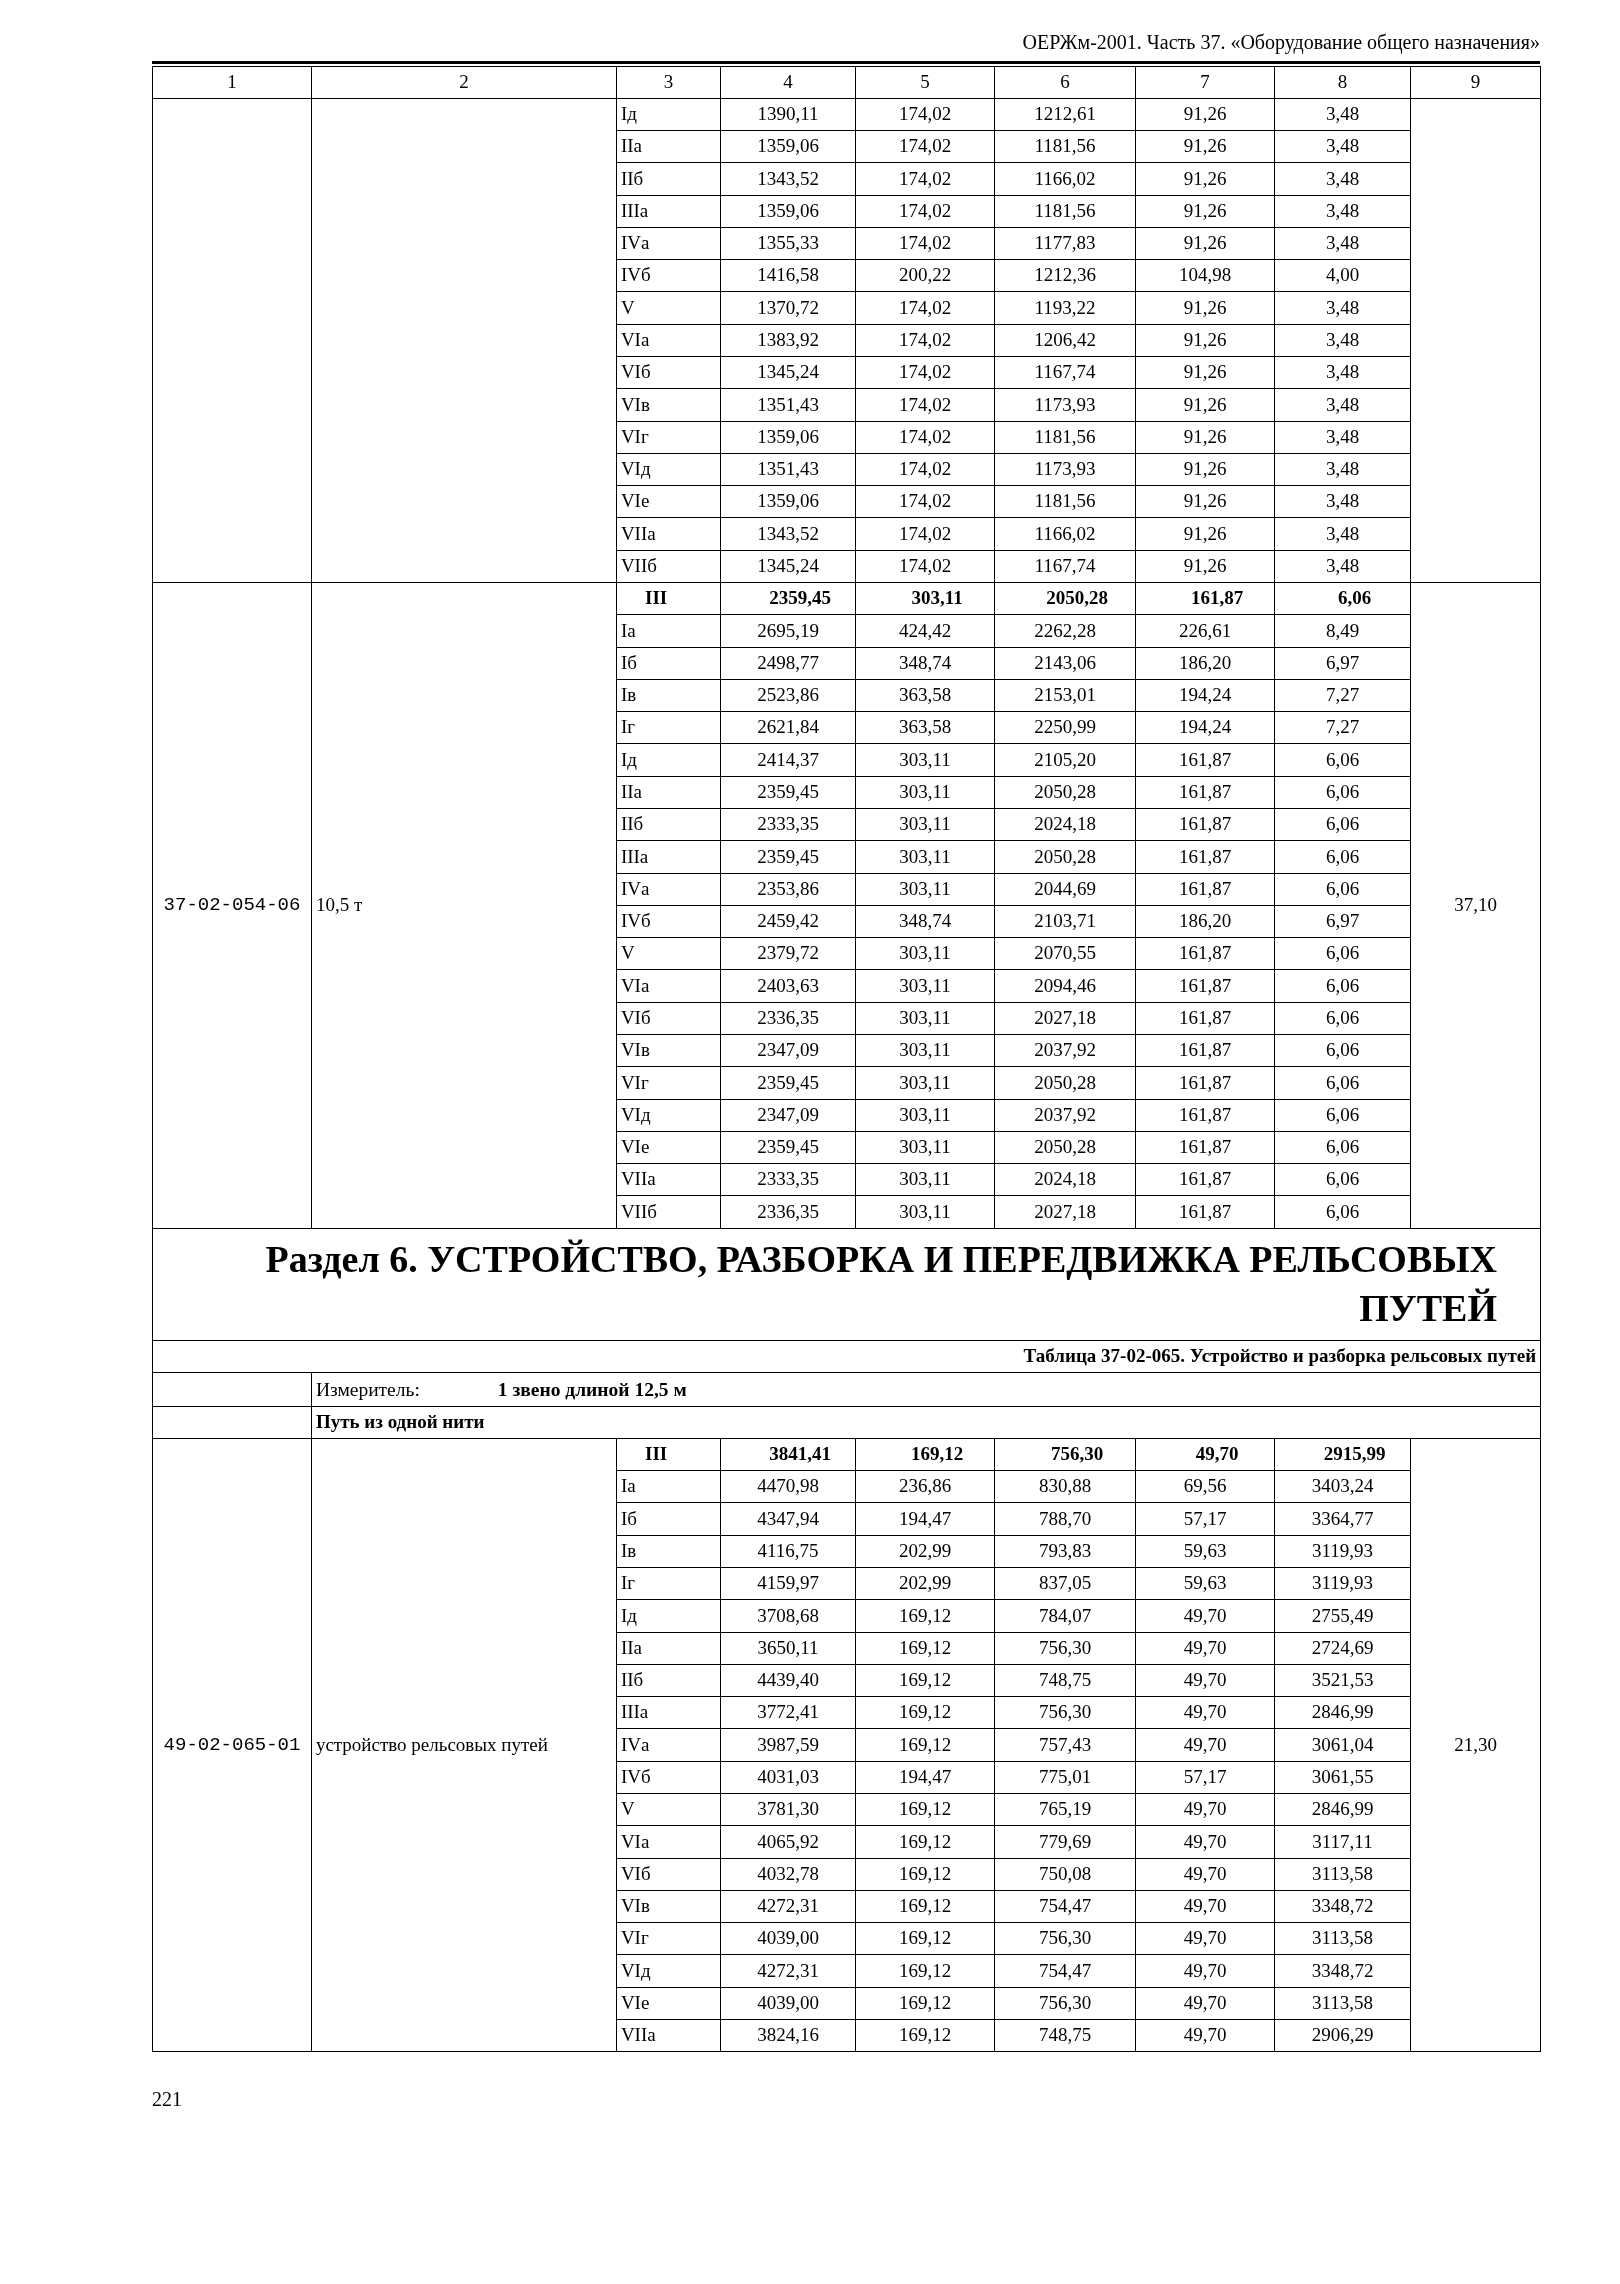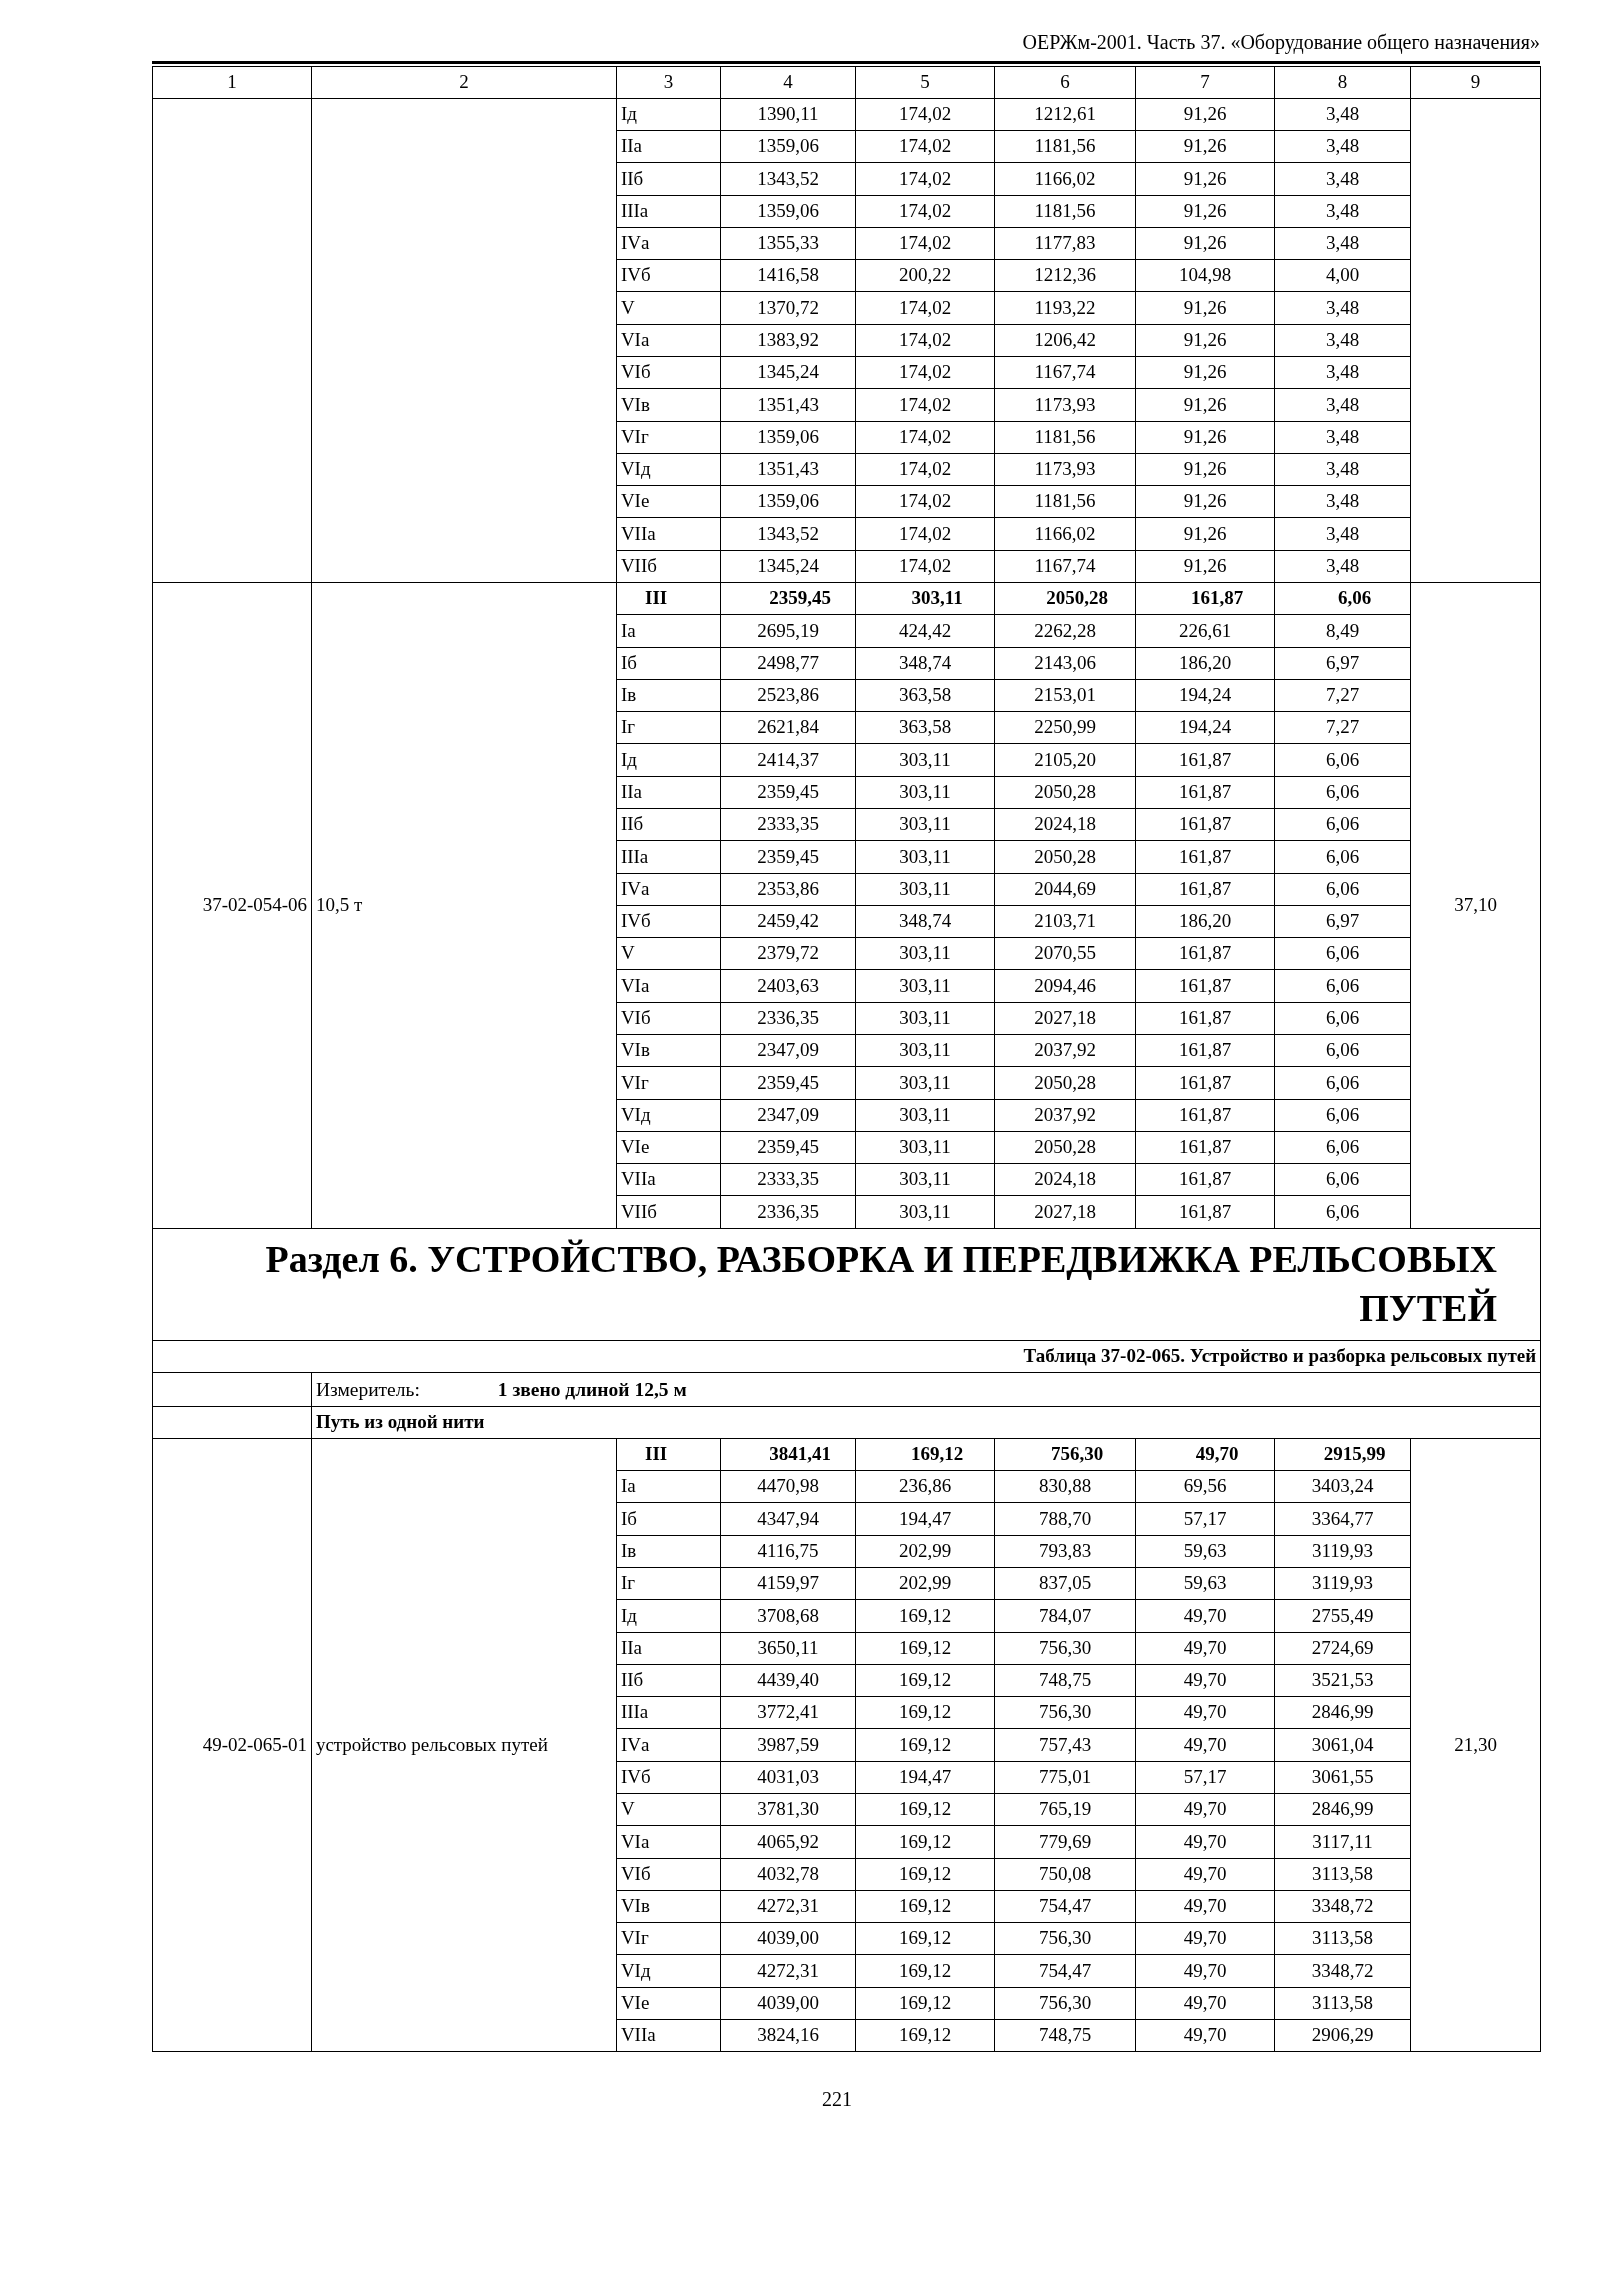--- a/index.html
+++ b/index.html
@@ -24,21 +24,21 @@
   table.norm-table td {
     border: 1.3px solid #000;
     font-size: 19px;
     line-height: 1.3;
     padding: 3.3px 3.9px;
     vertical-align: middle;
     overflow: hidden;
   }
   thead td { text-align: center; padding: 2px 2.6px; }
 
-  td.code-cell  { vertical-align: top; text-align: right; padding: 3.9px 5.2px; }
+  td.code-cell  { vertical-align: top; text-align: center; padding: 3.9px 5.2px; font-family: Liberation Mono, monospace; }
   td.desc-cell  { vertical-align: top; text-align: left; padding: 3.9px 5.2px; }
   td.zone-cell  { text-align: left; }
   td.value-cell { text-align: center; }
   td.extra-cell { vertical-align: top; text-align: center; padding-top: 3.9px; }
 
   tr.bold-row td.zone-cell,
   tr.bold-row td.value-cell { font-weight: bold; padding-left: 28px; }
 
   td.section-heading-cell { padding: 9px 13px; }
   .section-heading-inner {
@@ -55,21 +55,21 @@
     text-align: right;
     padding: 5.2px 6.5px;
   }
   td.izmeritel-cell { padding: 3.9px 6.5px; }
   .izm-label { font-size: 19.5px; }
   .izm-value { font-size: 19.5px; font-weight: bold; margin-left: 78px; }
   td.subheader-cell { font-size: 19.5px; font-weight: bold; padding: 3.9px 6.5px; margin-left: 44px; }
   td.spacer-cell { }
 
   .page-number {
-    text-align: center;
+    text-align: left;
     font-size: 20px;
     margin-top: 36px;
     padding-right: 18px;
   }
 </style>
 </head>
 <body>
 
 <div class="page">
 

